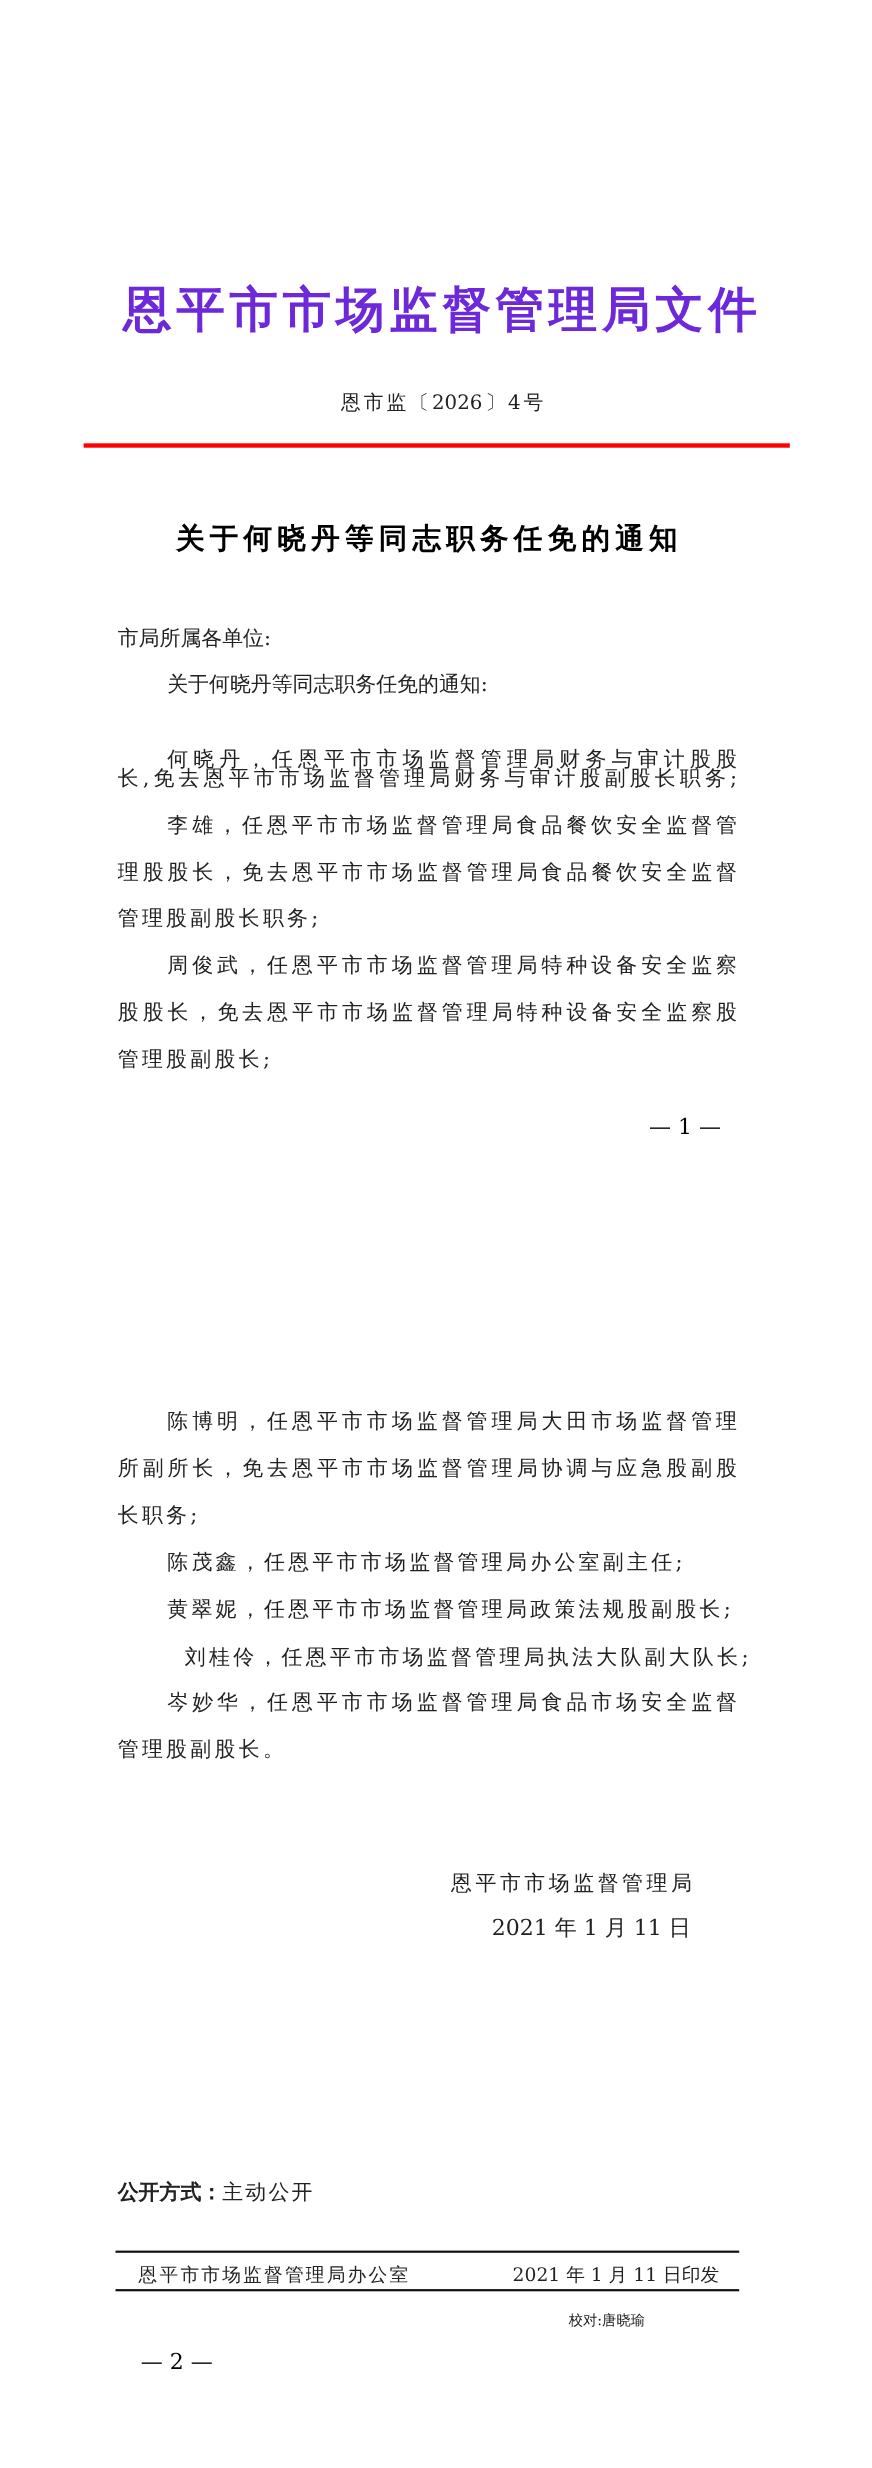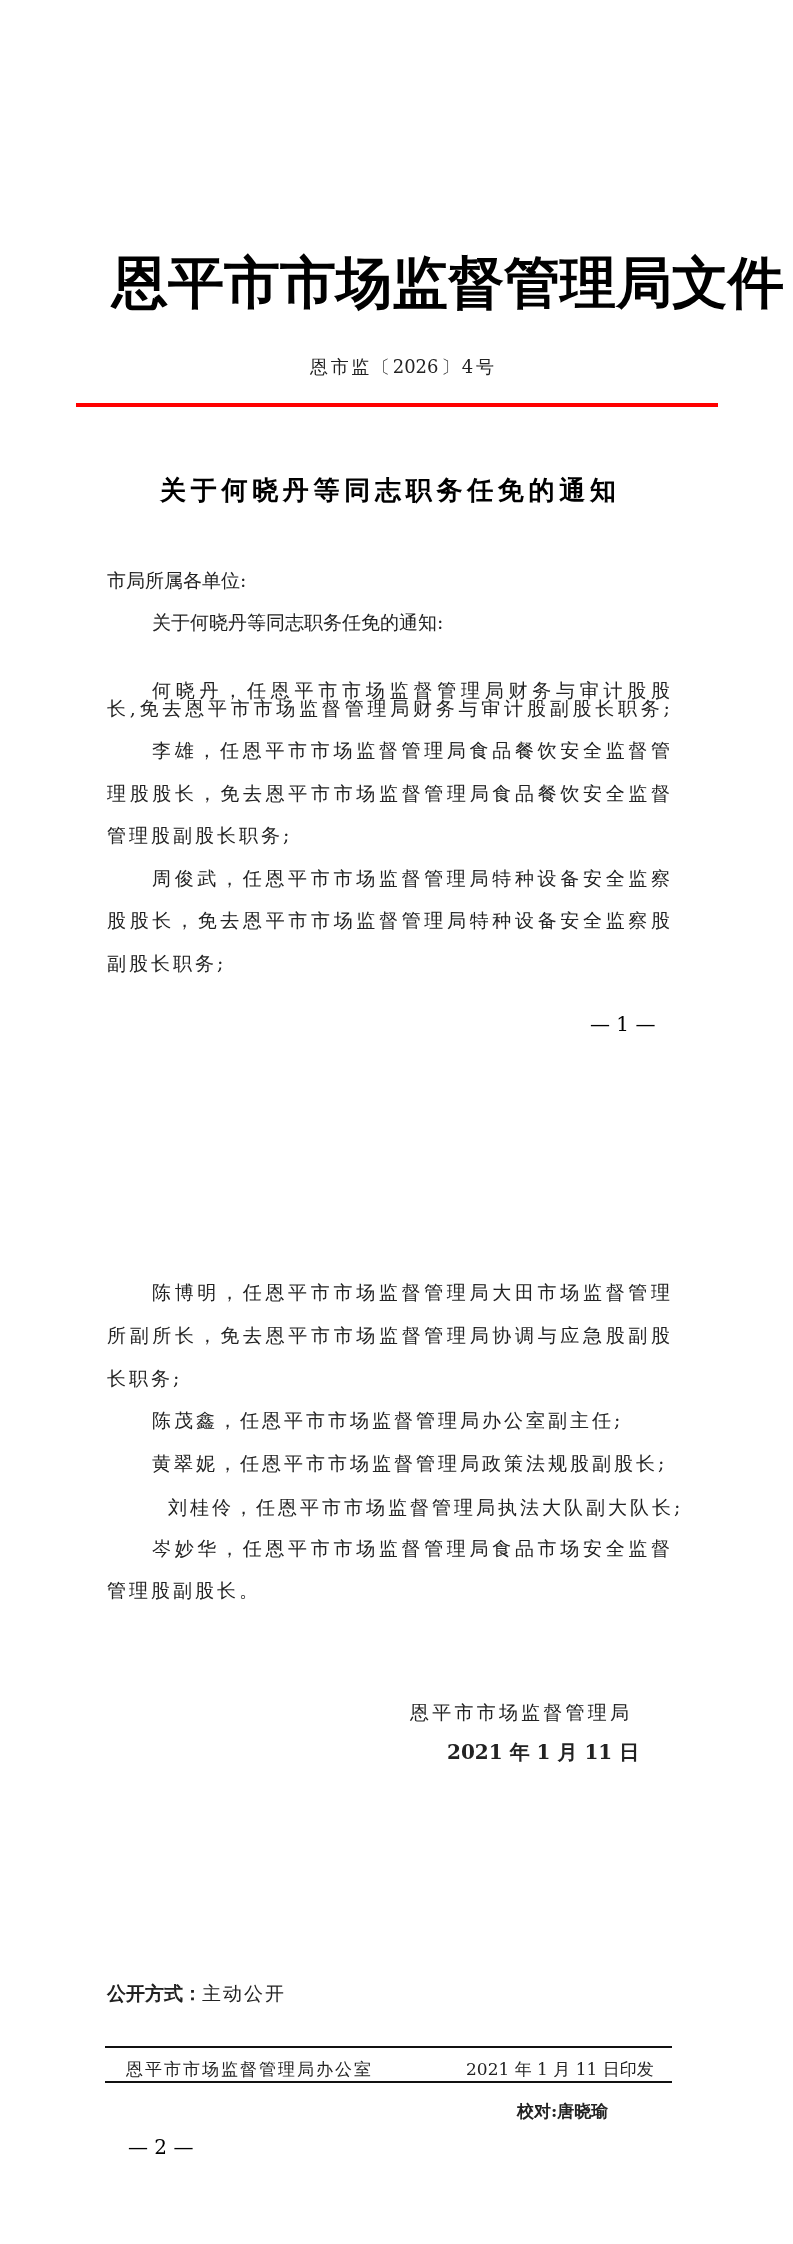--- a/index.html
+++ b/index.html
@@ -1,20 +1,20 @@
 <!DOCTYPE html>
 <html><head>
 <meta charset="utf-8">
 <style>
   html, body { margin: 0; padding: 0; background: #ffffff; }
   body { width: 793px; height: 2244px; position: relative; overflow: hidden;
          font-family: "DejaVu Serif", "Liberation Serif", serif; color: #111; }
   .abs { position: absolute; white-space: nowrap; }
   .red-title { left: 112px; top: 256px; width: 576px; height: 52px; line-height: 52px;
-               font-size: 56px; font-weight: bold; color: #000000;
+               font-size: 44px; font-weight: bold; color: #6d28d9;
                font-family: "DejaVu Serif", serif; text-align: justify; text-align-last: justify; }
   .doc-num { left: 310px; top: 355px; width: 184px; height: 24px; line-height: 24px;
              font-size: 18px; text-align: justify; text-align-last: justify; color: #222; }
   .red-rule { left: 76px; top: 403px; width: 642px; height: 4px; background: #ff0000; }
   .heading { left: 160px; top: 474px; width: 456px; height: 32px; line-height: 32px;
              font-size: 26px; font-weight: bold; color: #000; text-align: justify; text-align-last: justify;
              font-family: "DejaVu Serif", serif; }
   .line { position: absolute; height: 30px; line-height: 30px; font-size: 19px; color: #222;
           white-space: nowrap; }
   .line.full { text-align: justify; text-align-last: justify; }
@@ -34,40 +34,40 @@
 <div class="line" style="left:107px; top:565px;">市局所属各单位:</div>
 <div class="line" style="left:152px; top:607px;">关于何晓丹等同志职务任免的通知:</div>
 
 <div class="line full" style="left:152px; top:650px; width:518px;margin-top:25px;">何晓丹，任恩平市市场监督管理局财务与审计股股</div>
 <div class="line full" style="left:107px; top:693px; width:563px;">长,免去恩平市市场监督管理局财务与审计股副股长职务;</div>
 <div class="line full" style="left:152px; top:735px; width:518px;">李雄，任恩平市市场监督管理局食品餐饮安全监督管</div>
 <div class="line full" style="left:107px; top:778px; width:563px;">理股股长，免去恩平市市场监督管理局食品餐饮安全监督</div>
 <div class="line" style="left:107px; top:820px; letter-spacing:3px;">管理股副股长职务;</div>
 <div class="line full" style="left:152px; top:863px; width:518px;">周俊武，任恩平市市场监督管理局特种设备安全监察</div>
 <div class="line full" style="left:107px; top:905px; width:563px;">股股长，免去恩平市市场监督管理局特种设备安全监察股</div>
-<div class="line" style="left:107px; top:948px; letter-spacing:3px;">副股长职务;</div>
+<div class="line" style="left:107px; top:948px; letter-spacing:3px;">管理股副股长;</div>
 
 <div class="abs page-num" style="left:590px; top:1010px;">— 1 —</div>
 
 <div class="line full" style="left:152px; top:1277px; width:518px;">陈博明，任恩平市市场监督管理局大田市场监督管理</div>
 <div class="line full" style="left:107px; top:1320px; width:563px;">所副所长，免去恩平市市场监督管理局协调与应急股副股</div>
 <div class="line" style="left:107px; top:1363px; letter-spacing:3px;">长职务;</div>
 <div class="line" style="left:152px; top:1405px; letter-spacing:3px;">陈茂鑫，任恩平市市场监督管理局办公室副主任;</div>
 <div class="line" style="left:152px; top:1448px; letter-spacing:3px;">黄翠妮，任恩平市市场监督管理局政策法规股副股长;</div>
 <div class="line" style="left:168px; top:1492px; letter-spacing:3px;">刘桂伶，任恩平市市场监督管理局执法大队副大队长;</div>
 <div class="line full" style="left:152px; top:1533px; width:518px;">岑妙华，任恩平市市场监督管理局食品市场安全监督</div>
 <div class="line" style="left:107px; top:1575px; letter-spacing:3px;">管理股副股长。</div>
 
 <div class="line full" style="left:410px; top:1697px; width:219px;">恩平市市场监督管理局</div>
-<div class="line" style="left:447px; top:1737px; font-size:20px;font-weight:bold;">2021 年 1 月 11 日</div>
+<div class="line" style="left:447px; top:1737px; font-size:20px;">2021 年 1 月 11 日</div>
 
 <div class="line" style="left:107px; top:1978px; font-size:19px;">
   <span class="bold-label">公开方式：</span><span style="letter-spacing:2px;">主动公开</span>
 </div>
 
 <div class="footer-rule" style="top:2046px;"></div>
 <div class="line" style="left:126px; top:2054px; font-size:17px; letter-spacing:2px;">恩平市市场监督管理局办公室</div>
 <div class="line" style="left:466px; top:2054px; font-size:17px;">2021 年 1 月 11 日印发</div>
 <div class="footer-rule" style="top:2081px;"></div>
 
-<div class="line" style="left:517px; top:2096px; font-size:17px;font-weight:bold;">校对:唐晓瑜</div>
+<div class="line" style="left:517px; top:2096px; font-size:13px;">校对:唐晓瑜</div>
 
 <div class="abs page-num" style="left:128px; top:2133px;">— 2 —</div>
 
 </body></html>

